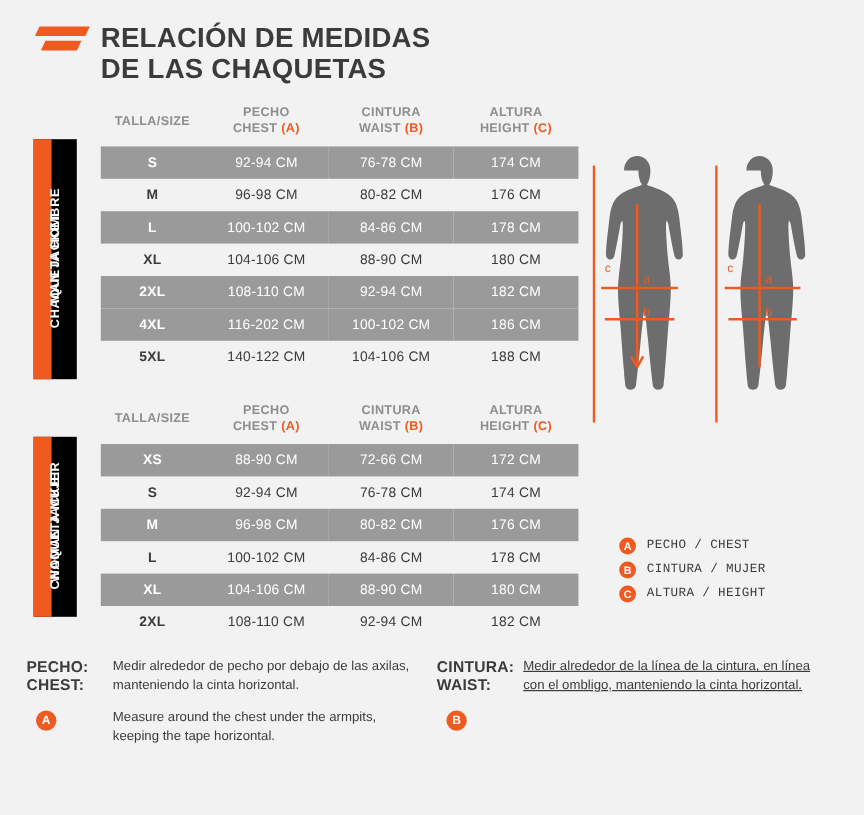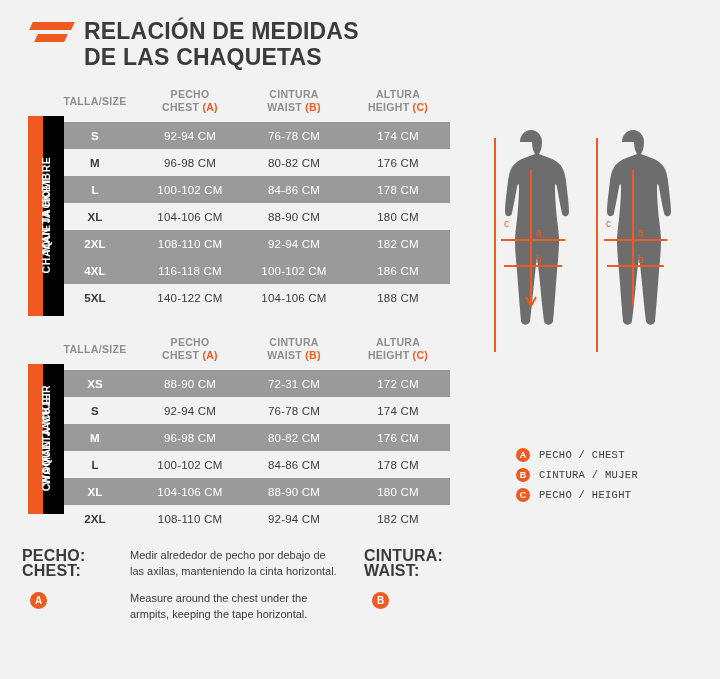--- a/index.html
+++ b/index.html
@@ -102,21 +102,21 @@
   }
   .side-label .vert.es {
     color: #fff;
   }
   .side-label .vert.en {
     color: #fff;
   }
 
   table.sizes {
     border-collapse: collapse;
-    margin-left: 24px;
+    margin-left: 56px;
   }
   table.sizes th {
     font-size: 10.5px;
     font-weight: bold;
     color: #8e8e8e;
     text-align: center;
     padding: 2px 0 8px 0;
     letter-spacing: 0.3px;
     line-height: 13px;
   }
@@ -192,21 +192,21 @@
     position: absolute;
     width: 320px;
   }
   .note.left { left: 22px; }
   .note.right { left: 364px; text-decoration: underline; }
   .note-label {
     position: absolute;
     left: 0;
     top: 0;
     width: 66px;
-    font-size: 16px;
+    font-size: 13px;
     font-weight: bold;
     color: #3b3b3b;
     line-height: 15px;
     letter-spacing: 0.2px;
   }
   .note-badge {
     position: absolute;
     left: 8px;
     top: 44px;
     width: 17px;
@@ -214,21 +214,21 @@
     border-radius: 50%;
     background: #ef5a20;
     color: #fff;
     font-size: 10px;
     font-weight: bold;
     display: flex;
     align-items: center;
     justify-content: center;
   }
   .note-body {
-    margin-left: 108px;
+    margin-left: 72px;
     font-size: 11px;
     line-height: 15.5px;
     color: #3b3b3b;
   }
   .note-body p { margin: 0 0 12px 0; }
   .note-body p:last-child { margin-bottom: 0; }
 </style>
 </head>
 <body>
 
@@ -309,21 +309,21 @@
           <td>180 CM</td>
         </tr>
         <tr class="row-dark">
           <td class="size-cell">2XL</td>
           <td>108-110 CM</td>
           <td>92-94 CM</td>
           <td>182 CM</td>
         </tr>
         <tr class="row-dark">
           <td class="size-cell">4XL</td>
-          <td>116-118 CM</td>
+          <td>116-202 CM</td>
           <td>100-102 CM</td>
           <td>186 CM</td>
         </tr>
         <tr class="row-light">
           <td class="size-cell">5XL</td>
           <td>140-122 CM</td>
           <td>104-106 CM</td>
           <td>188 CM</td>
         </tr>
       </tbody>
@@ -365,21 +365,21 @@
             <span>ALTURA</span>
             <span class="l2"><span>HEIGHT</span>
             <span class="unitA">(C)</span></span>
           </th>
         </tr>
       </thead>
       <tbody>
         <tr class="row-dark">
           <td class="size-cell">XS</td>
           <td>88-90 CM</td>
-          <td>72-31 CM</td>
+          <td>72-66 CM</td>
           <td>172 CM</td>
         </tr>
         <tr class="row-light">
           <td class="size-cell">S</td>
           <td>92-94 CM</td>
           <td>76-78 CM</td>
           <td>174 CM</td>
         </tr>
         <tr class="row-dark">
           <td class="size-cell">M</td>
@@ -466,21 +466,21 @@
     <div class="legend-row">
       <div class="legend-badge">A</div>
       <div class="legend-text">PECHO / CHEST</div>
     </div>
     <div class="legend-row">
       <div class="legend-badge">B</div>
       <div class="legend-text">CINTURA / MUJER</div>
     </div>
     <div class="legend-row">
       <div class="legend-badge">C</div>
-      <div class="legend-text">PECHO / HEIGHT</div>
+      <div class="legend-text">ALTURA / HEIGHT</div>
     </div>
   </div>
 
   <div class="notes">
     <div class="note left">
       <div class="note-label">
         <span>PECHO:</span><br>
         <span>CHEST:</span>
       </div>
       <div class="note-badge">A</div>
@@ -490,17 +490,18 @@
       </div>
     </div>
 
     <div class="note right">
       <div class="note-label">
         <span>CINTURA:</span><br>
         <span>WAIST:</span>
       </div>
       <div class="note-badge">B</div>
       <div class="note-body">
+        <p>Medir alrededor de la línea de la cintura, en línea con el ombligo, manteniendo la cinta horizontal.</p>
       </div>
     </div>
   </div>
 
 </div>
 
 </body></html>

